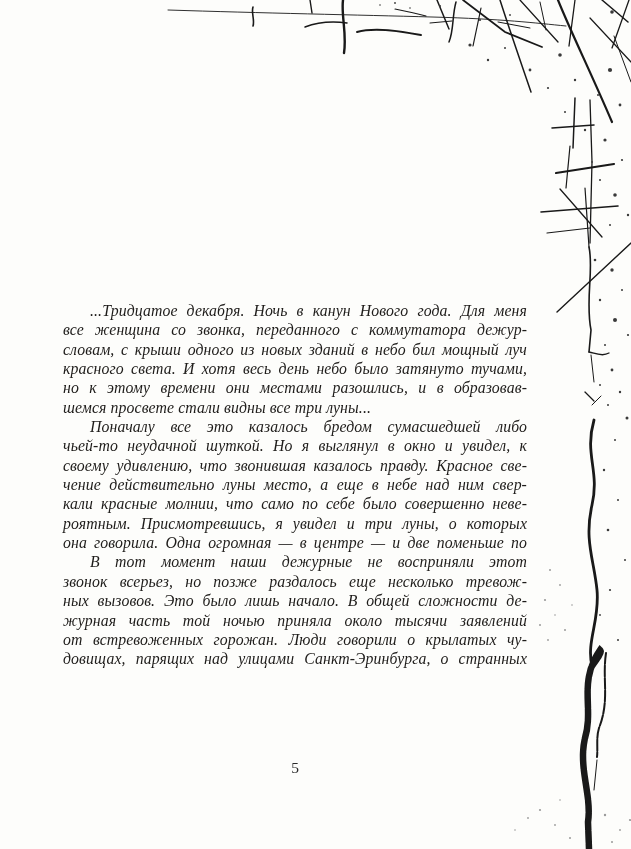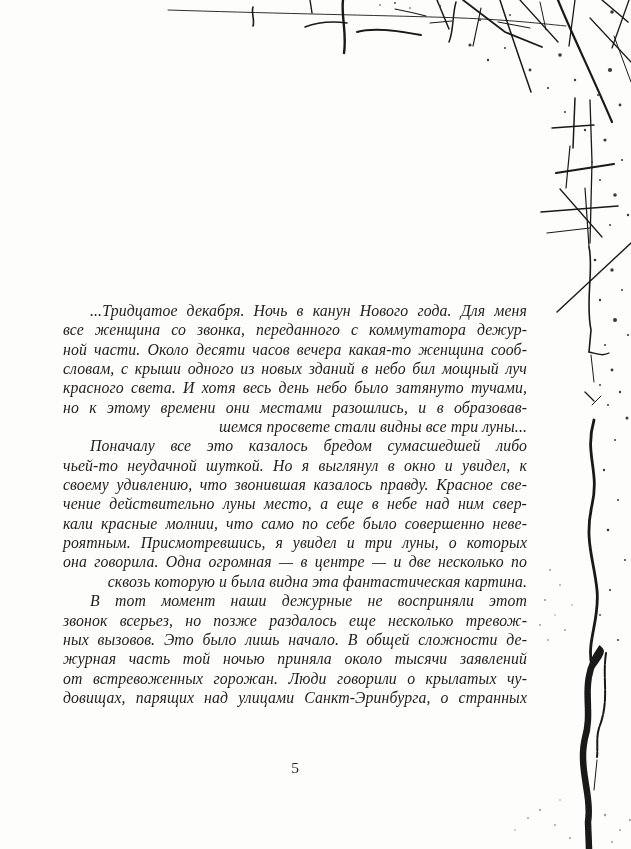--- a/index.html
+++ b/index.html
@@ -24,21 +24,21 @@
     top: 301px;
     width: 464px;
     font-style: italic;
     font-size: 15.8px;
     line-height: 19.35px;
     color: #1e1c1a;
     letter-spacing: 0.1px;
   }
   .line { text-align: justify; }
   .line.just { text-align-last: justify; }
-  .line.flush { text-align: right; }
+  .line.flush { text-align: left; }
   .line.indent { padding-left: 27px; }
   .page-number {
     position: absolute;
     left: 63px;
     top: 759px;
     width: 464px;
     text-align: center;
     font-size: 15.5px;
     color: #2a2a2a;
   }
@@ -170,35 +170,33 @@
           <circle cx="528" cy="818" r="0.9"></circle>
         <circle cx="515" cy="830" r="0.8"></circle>
       </g>
     </g>
   </svg>
 
   <div class="text-block">
       <div>
         <div class="line just indent">...Тридцатое декабря. Ночь в канун Нового года. Для меня</div>
         <div class="line just">все женщина со звонка, переданного с коммутатора дежур-</div>
-        <div class="line just">ной части. Около десяти часов вечера какая-то женщина сооб-</div>
         <div class="line just">словам, с крыши одного из новых зданий в небо бил мощный луч</div>
         <div class="line just">красного света. И хотя весь день небо было затянуто тучами,</div>
         <div class="line just">но к этому времени  они местами разошлись, и в образовав-</div>
         <div class="line flush">шемся просвете стали видны все три луны...</div>
       </div>
       <div>
         <div class="line just indent">Поначалу все это казалось бредом сумасшедшей либо</div>
         <div class="line just">чьей-то неудачной шуткой. Но я выглянул в окно и увидел, к</div>
         <div class="line just">своему удивлению, что звонившая казалось правду. Красное све-</div>
         <div class="line just">чение действительно луны место, а еще в небе над ним свер-</div>
         <div class="line just">кали красные молнии, что само по себе было совершенно неве-</div>
         <div class="line just">роятным. Присмотревшись, я увидел и три луны, о которых</div>
-        <div class="line just">она говорила. Одна огромная — в центре — и две несколько по</div>
-        <div class="line flush">сквозь которую и была видна эта фантастическая картина.</div>
+        <div class="line just">она говорила. Одна огромная — в центре — и две поменьше по</div>
       </div>
       <div>
         <div class="line just indent">В тот момент наши дежурные не восприняли этот</div>
         <div class="line just">звонок всерьез, но позже раздалось еще несколько тревож-</div>
         <div class="line just">ных вызовов. Это было лишь начало. В общей сложности  де-</div>
         <div class="line just">журная часть той ночью приняла около тысячи заявлений</div>
         <div class="line just">от встревоженных горожан. Люди говорили о крылатых чу-</div>
         <div class="line just">довищах, парящих над улицами Санкт-Эринбурга, о странных</div>
       </div>
     </div>

